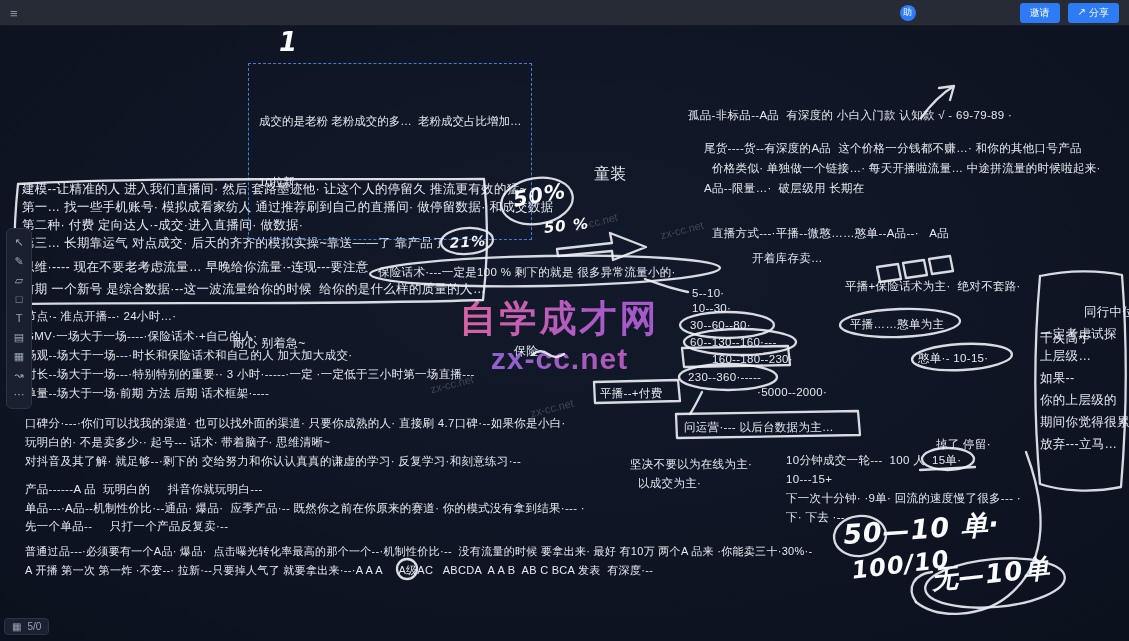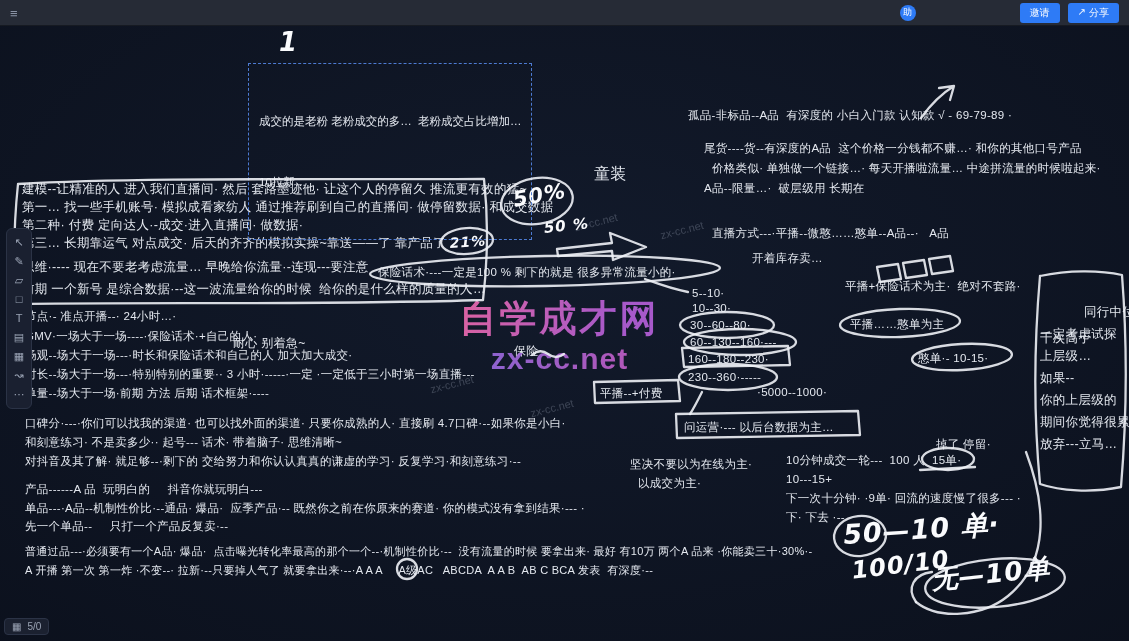--- a/index.html
+++ b/index.html
@@ -99,23 +99,23 @@
       <div class="note" style="left: 25px; top: 329px;">GMV·一场大于一场----·保险话术·+自己的人·</div>
       <div class="note" style="left: 25px; top: 348px;">场观--场大于一场---·时长和保险话术和自己的人 加大加大成交·</div>
       <div class="note" style="left: 25px; top: 367px;">时长--场大于一场---·特别特别的重要·· 3 小时·-----·一定 ·一定低于三小时第一场直播---</div>
       <div class="note" style="left: 25px; top: 386px;">单量--场大于一场·前期 方法 后期 话术框架·----</div>
       <div class="note" style="left: 233px; top: 336px; font-size: 12px;">耐心 别着急~</div>
       <div class="note" style="left: 514px; top: 344px; font-size: 12px;">保险</div>
       <div class="note" style="left: 692px; top: 286px;">5--10·</div>
       <div class="note" style="left: 692px; top: 301px;">10--30·</div>
       <div class="note" style="left: 690px; top: 318px;">30--60--80·</div>
       <div class="note" style="left: 690px; top: 335px;">60--130--160·---</div>
-      <div class="note" style="left: 688px; top: 352px;">160--180--230·</div>
+      <div class="note" style="left: 712px; top: 352px;">160--180--230·</div>
       <div class="note" style="left: 688px; top: 370px;">230--360·-----</div>
-      <div class="note" style="left: 757px; top: 385px;">·5000--1000·</div>
+      <div class="note" style="left: 757px; top: 385px;">·5000--2000·</div>
       <div class="note" style="left: 845px; top: 279px;">平播+保险话术为主·  绝对不套路·</div>
       <div class="note" style="left: 850px; top: 317px;">平播……憨单为主</div>
       <div class="note" style="left: 918px; top: 351px;">憨单·- 10-15·</div>
       <div class="note" style="left: 1040px; top: 282px; font-size: 12.5px; margin-top: 48px;">千次高于</div>
       <div class="note" style="left: 1040px; top: 304px; font-size: 12.5px; padding-left: 44px;">同行中位数</div>
       <div class="note" style="left: 1040px; top: 326px; font-size: 12.5px;">一定考虑试探</div>
       <div class="note" style="left: 1040px; top: 348px; font-size: 12.5px;">上层级…</div>
       <div class="note" style="left: 1040px; top: 370px; font-size: 12.5px;">如果--</div>
       <div class="note" style="left: 1040px; top: 392px; font-size: 12.5px;">你的上层级的</div>
       <div class="note" style="left: 1040px; top: 414px; font-size: 12.5px;">期间你觉得很累</div>
@@ -123,21 +123,21 @@
       <div class="note" style="left: 936px; top: 437px;">掉了 停留·</div>
       <div class="note" style="left: 786px; top: 453px;">10分钟成交一轮---  100 人  15单·</div>
       <div class="note" style="left: 786px; top: 472px;">10---15+</div>
       <div class="note" style="left: 786px; top: 491px;">下一次十分钟· ·9单· 回流的速度慢了很多--- ·</div>
       <div class="note" style="left: 786px; top: 510px;">下· 下去 ·--</div>
       <div class="note" style="left: 600px; top: 386px; text-align: center;">平播--+付费</div>
       <div class="note" style="left: 684px; top: 420px;">问运营·--- 以后台数据为主…</div>
       <div class="note" style="left: 630px; top: 457px;">坚决不要以为在线为主·</div>
       <div class="note" style="left: 630px; top: 476px; margin-left: 8px;">以成交为主·</div>
       <div class="note" style="left: 25px; top: 416px;">口碑分·---·你们可以找我的渠道· 也可以找外面的渠道· 只要你成熟的人· 直接刷 4.7口碑·--如果你是小白·</div>
-      <div class="note" style="left: 25px; top: 435px;">和刻意练习· 不是卖多少·· 起号--- 话术· 带着脑子· 思维清晰~</div>
+      <div class="note" style="left: 25px; top: 435px;">玩明白的· 不是卖多少·· 起号--- 话术· 带着脑子· 思维清晰~</div>
       <div class="note" style="left: 25px; top: 454px;">对抖音及其了解· 就足够--·剩下的 交给努力和你认认真真的谦虚的学习· 反复学习·和刻意练习·--</div>
       <div class="note" style="left: 25px; top: 482px;">产品------A 品  玩明白的     抖音你就玩明白---</div>
       <div class="note" style="left: 25px; top: 501px;">单品---·A品--机制性价比·--通品· 爆品·  应季产品·-- 既然你之前在你原来的赛道· 你的模式没有拿到结果·--- ·</div>
       <div class="note" style="left: 25px; top: 519px;">先一个单品--     只打一个产品反复卖·--</div>
       <div class="note" style="left: 25px; top: 544px; font-size: 11px;">普通过品---·必须要有一个A品· 爆品·  点击曝光转化率最高的那个一个--·机制性价比·--  没有流量的时候 要拿出来· 最好 有10万 两个A 品来 ·你能卖三十·30%·-</div>
       <div class="note" style="left: 25px; top: 563px; font-size: 11px;">A 开播 第一次 第一炸 ·不变--· 拉新·--只要掉人气了 就要拿出来·--·A A A     A级AC   ABCDA  A A B  AB C BCA 发表  有深度·--</div>
       <div class="note hw" style="left: 511px; top: 187px; font-size: 21px; transform: rotate(-10deg);">50%</div>
       <div class="note hw" style="left: 543px; top: 219px; font-size: 15px; transform: rotate(-6deg);">50 %</div>
       <div class="note hw" style="left: 449px; top: 234px; font-size: 14px; transform: rotate(-4deg);">21%</div>
       <div class="note hw" style="left: 842px; top: 517px; font-size: 27px; transform: rotate(-4deg);">50—10 单·</div>

